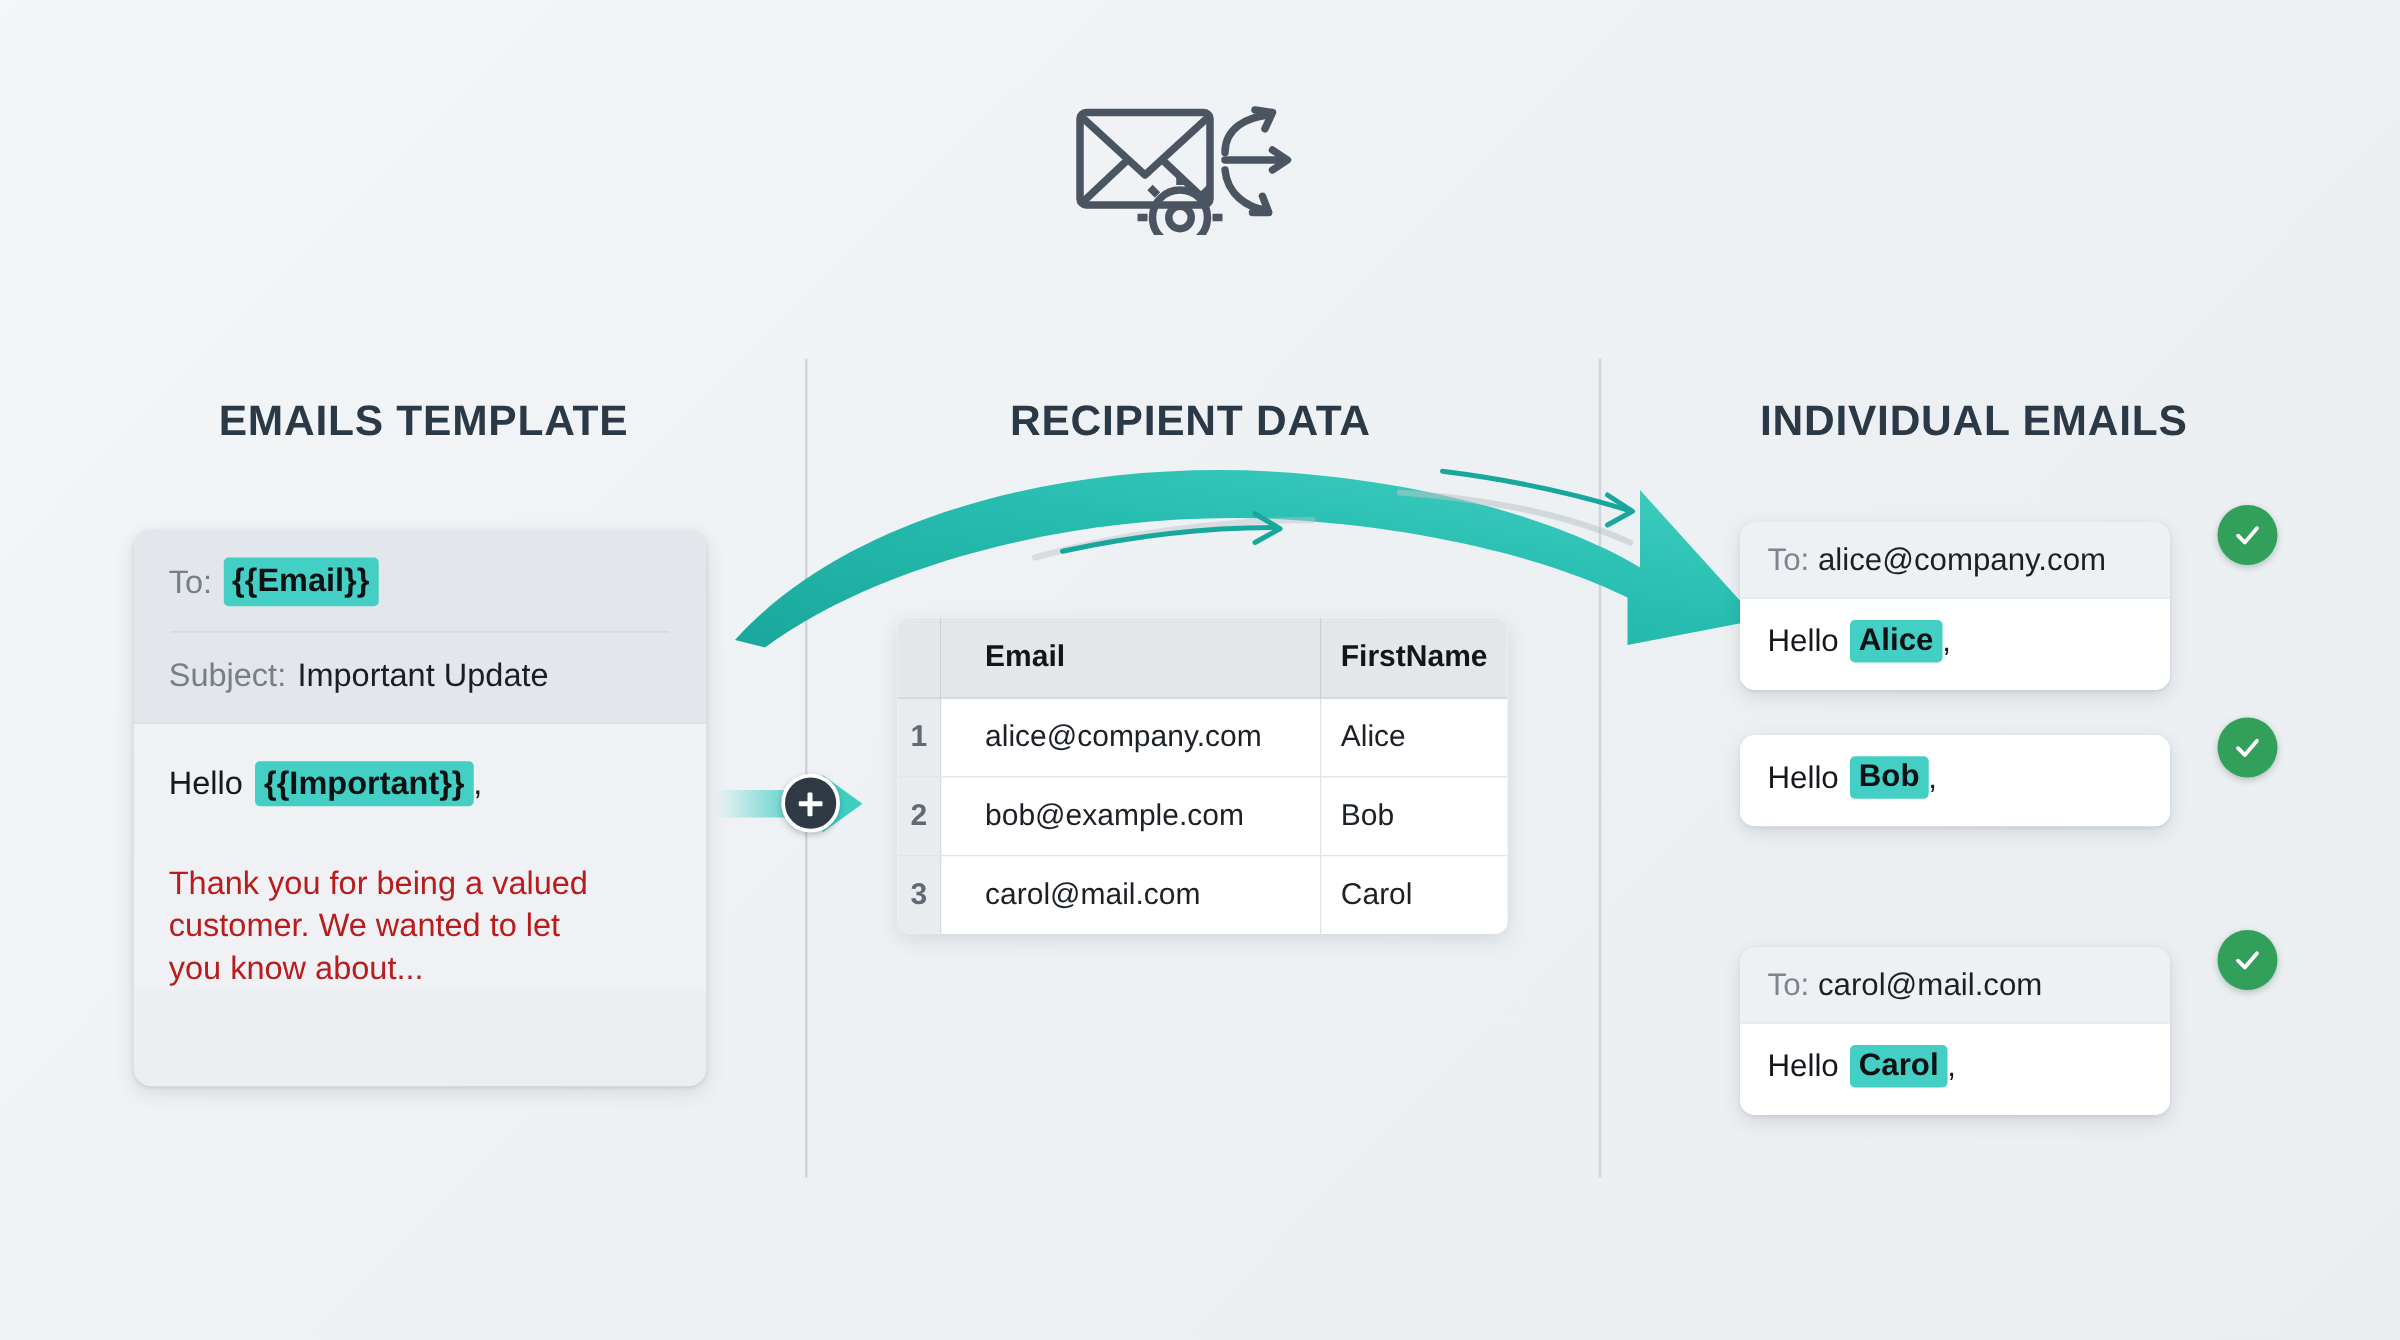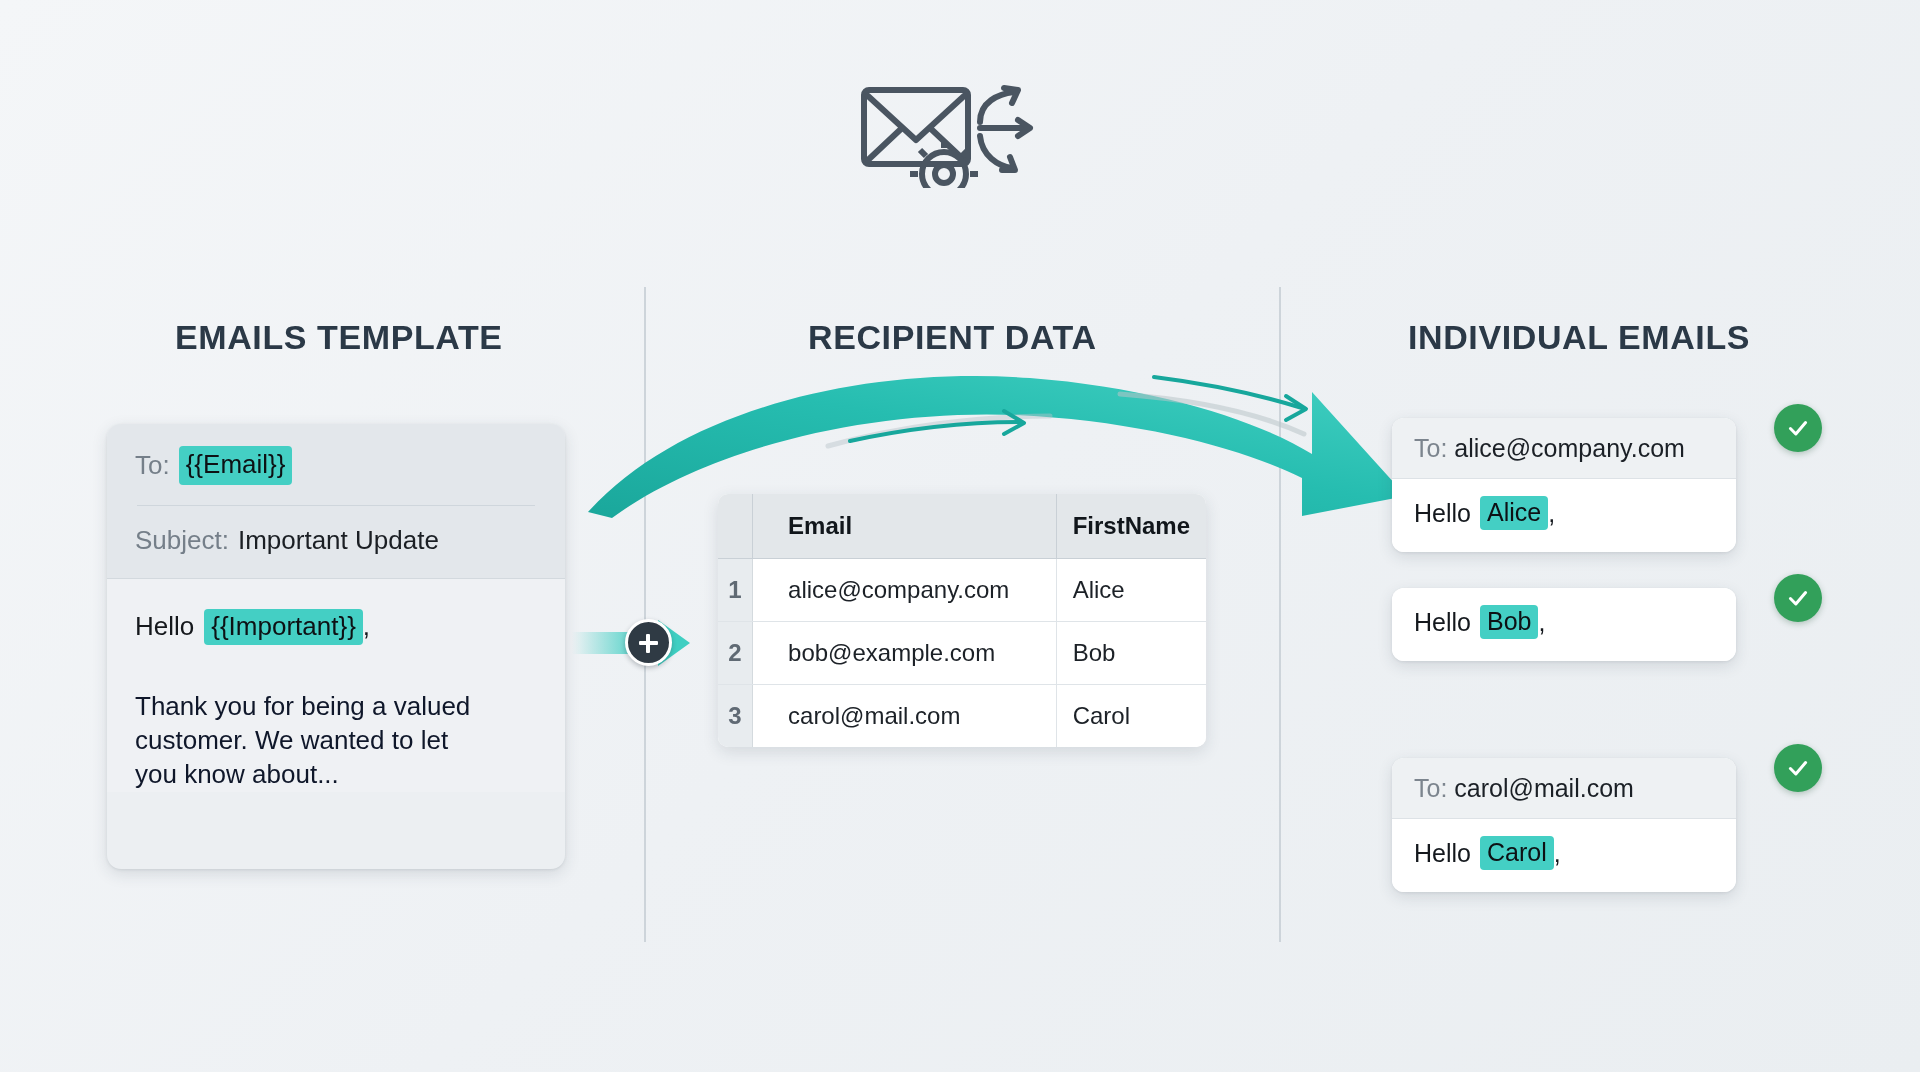--- a/index.html
+++ b/index.html
@@ -95,28 +95,28 @@
     color: #15181c;
     display: flex;
     align-items: center;
     white-space: nowrap;
     margin-bottom: 44px;
   }
   .tpl-greet .pre { margin-right: 10px; }
   .tpl-para {
     font-size: 26px;
     line-height: 1.32;
-    color: #0f172a;
+    color: #b91c1c;
     max-width: 340px;
   }
 
   .token {
     background: #44cfc4;
     color: #0d1114;
-    font-weight: 400;
+    font-weight: 700;
     border-radius: 4px;
     padding: 2px 7px 3px 7px;
     display: inline-block;
   }
 
   
   .connector {
     position: absolute;
     left: 572px;
     top: 612px;

